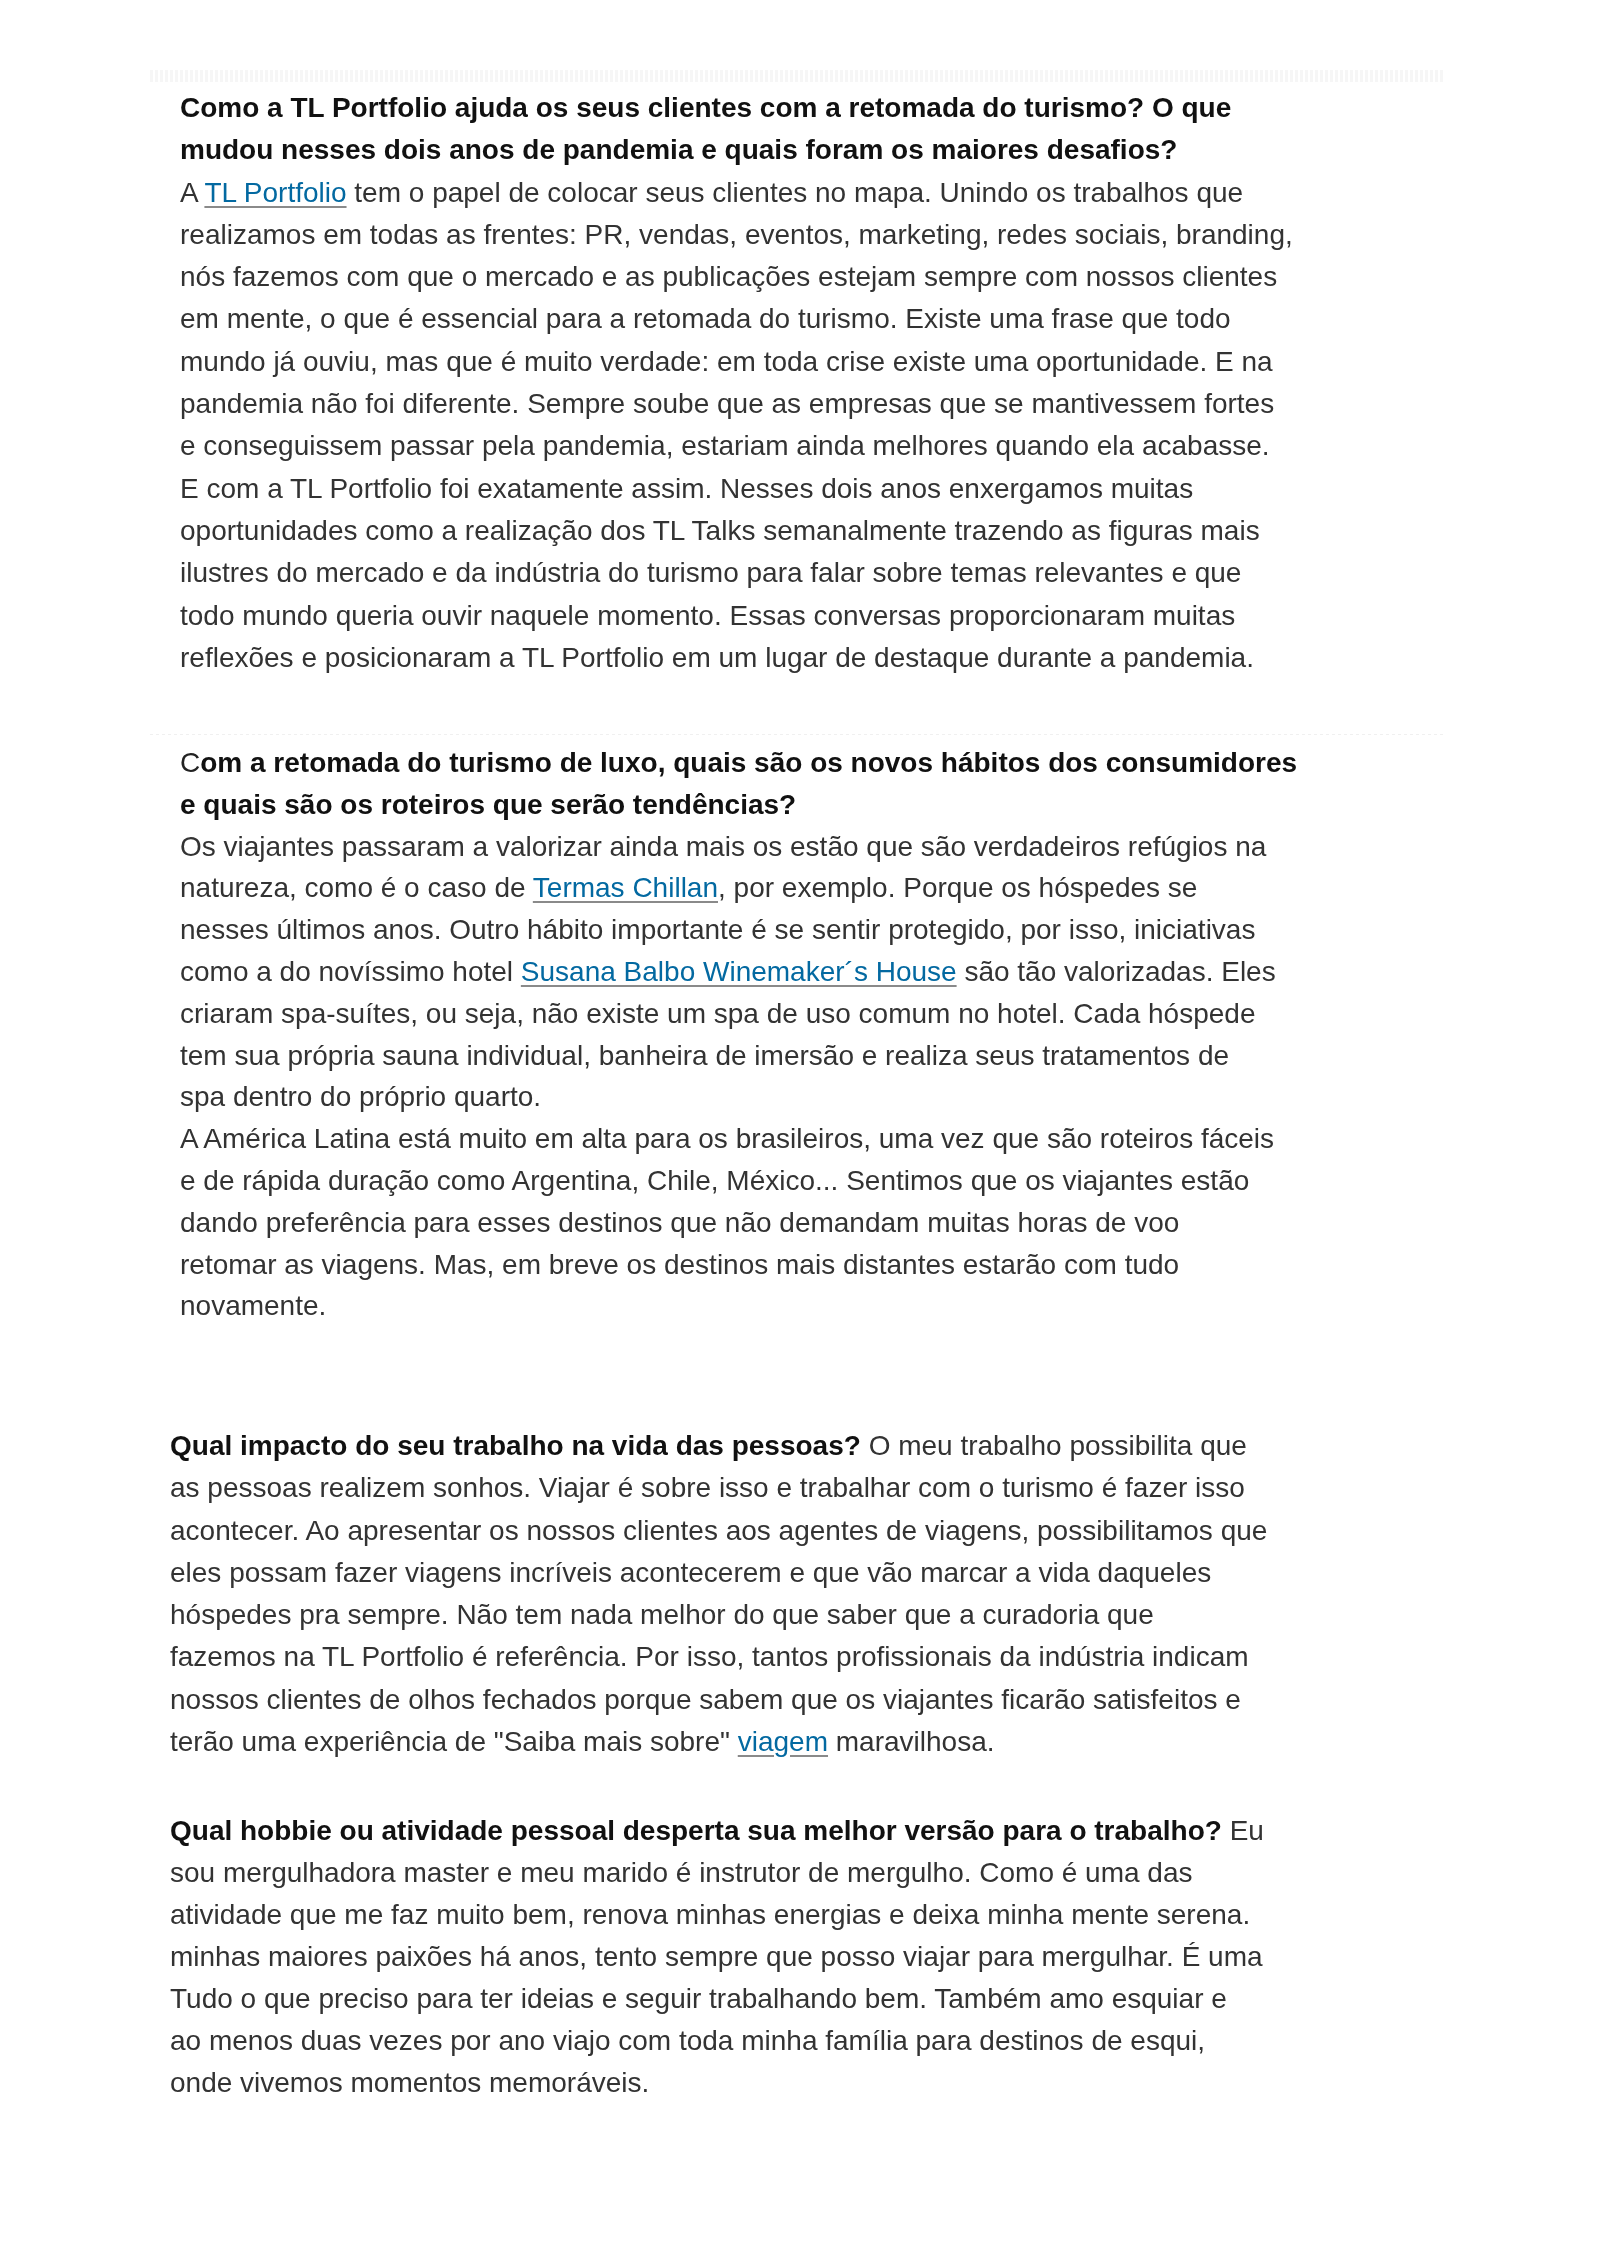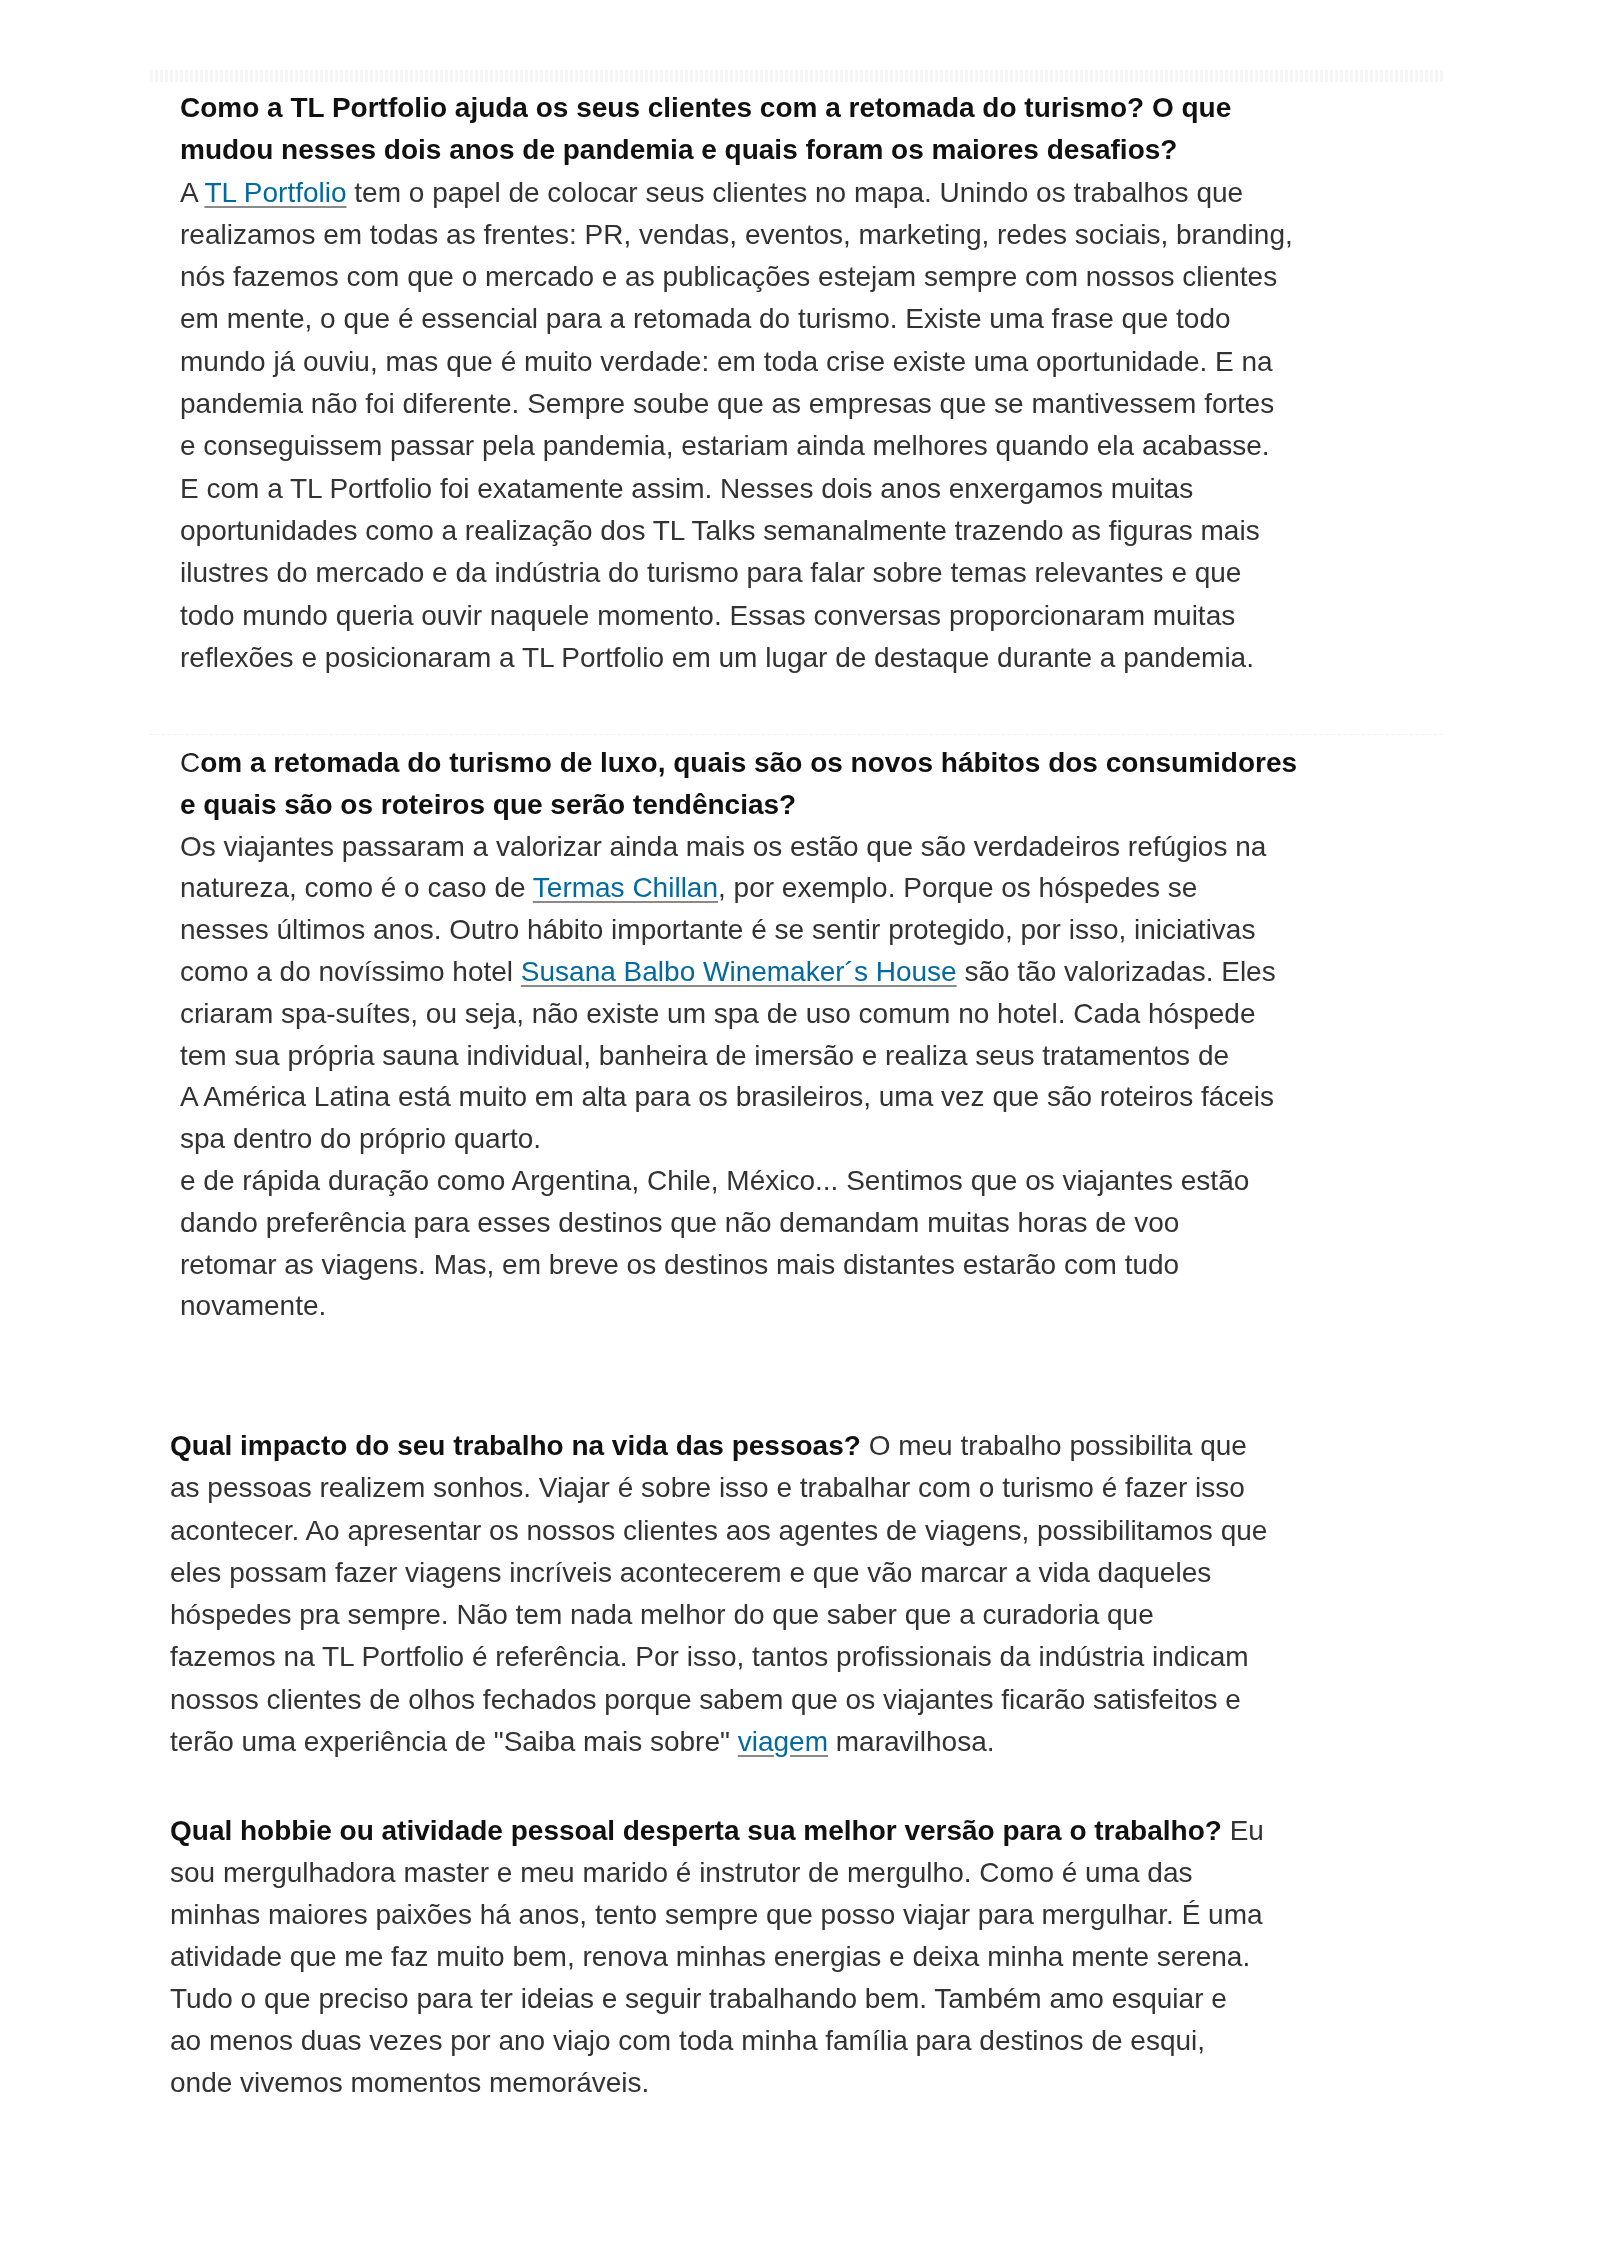--- a/index.html
+++ b/index.html
@@ -47,40 +47,40 @@
 
 <div id="s2" class="block">
   <span class="line b"><span class="reg">C</span><span>om a retomada do turismo de luxo, quais são os novos hábitos dos consumidores</span></span>
   <span class="line b">e quais são os roteiros que serão tendências?</span>
   <span class="line">Os viajantes passaram a valorizar ainda mais os estão que são verdadeiros refúgios na</span>
   <span class="line"><span>natureza, como é o caso de </span><span class="lnk">Termas Chillan</span><span>, por exemplo. Porque os hóspedes se</span></span>
   <span class="line">nesses últimos anos. Outro hábito importante é se sentir protegido, por isso, iniciativas</span>
   <span class="line"><span>como a do novíssimo hotel </span><span class="lnk">Susana Balbo Winemaker´s House</span><span> são tão valorizadas. Eles</span></span>
   <span class="line">criaram spa-suítes, ou seja, não existe um spa de uso comum no hotel. Cada hóspede</span>
   <span class="line">tem sua própria sauna individual, banheira de imersão e realiza seus tratamentos de</span>
+  <span class="line">spa dentro do próprio quarto.</span>
   <span class="line">A América Latina está muito em alta para os brasileiros, uma vez que são roteiros fáceis</span>
-  <span class="line">spa dentro do próprio quarto.</span>
   <span class="line">e de rápida duração como Argentina, Chile, México... Sentimos que os viajantes estão</span>
   <span class="line">dando preferência para esses destinos que não demandam muitas horas de voo</span>
   <span class="line">retomar as viagens. Mas, em breve os destinos mais distantes estarão com tudo</span>
   <span class="line">novamente.</span>
 </div>
 
 <div id="s3" class="block">
   <span class="line"><span class="b">Qual impacto do seu trabalho na vida das pessoas?</span><span> O meu trabalho possibilita que</span></span>
   <span class="line">as pessoas realizem sonhos. Viajar é sobre isso e trabalhar com o turismo é fazer isso</span>
   <span class="line">acontecer. Ao apresentar os nossos clientes aos agentes de viagens, possibilitamos que</span>
   <span class="line">eles possam fazer viagens incríveis acontecerem e que vão marcar a vida daqueles</span>
   <span class="line">hóspedes pra sempre. Não tem nada melhor do que saber que a curadoria que</span>
   <span class="line">fazemos na TL Portfolio é referência. Por isso, tantos profissionais da indústria indicam</span>
   <span class="line">nossos clientes de olhos fechados porque sabem que os viajantes ficarão satisfeitos e</span>
   <span class="line"><span>terão uma experiência de "Saiba mais sobre" </span><span class="lnk">viagem</span><span> maravilhosa.</span></span>
 </div>
 
 <div id="s4" class="block">
   <span class="line"><span class="b">Qual hobbie ou atividade pessoal desperta sua melhor versão para o trabalho?</span><span> Eu</span></span>
   <span class="line">sou mergulhadora master e meu marido é instrutor de mergulho. Como é uma das</span>
+  <span class="line">atividade que me faz muito bem, renova minhas energias e deixa minha mente serena.</span>
   <span class="line">minhas maiores paixões há anos, tento sempre que posso viajar para mergulhar. É uma</span>
-  <span class="line">atividade que me faz muito bem, renova minhas energias e deixa minha mente serena.</span>
   <span class="line">Tudo o que preciso para ter ideias e seguir trabalhando bem. Também amo esquiar e</span>
   <span class="line">ao menos duas vezes por ano viajo com toda minha família para destinos de esqui,</span>
   <span class="line">onde vivemos momentos memoráveis.</span>
 </div>
 
 </body></html>

